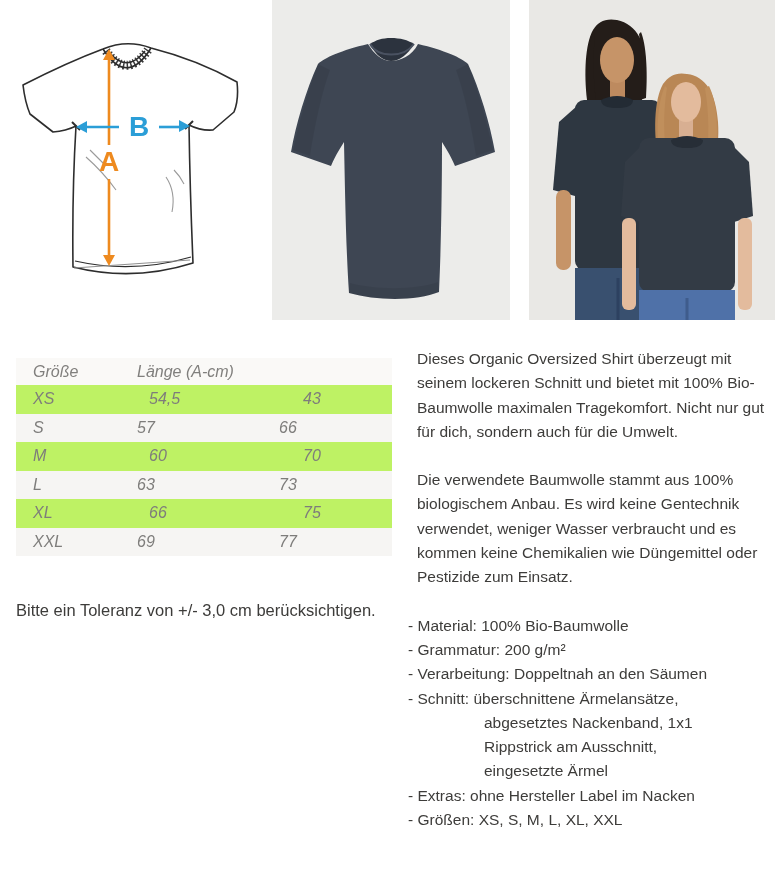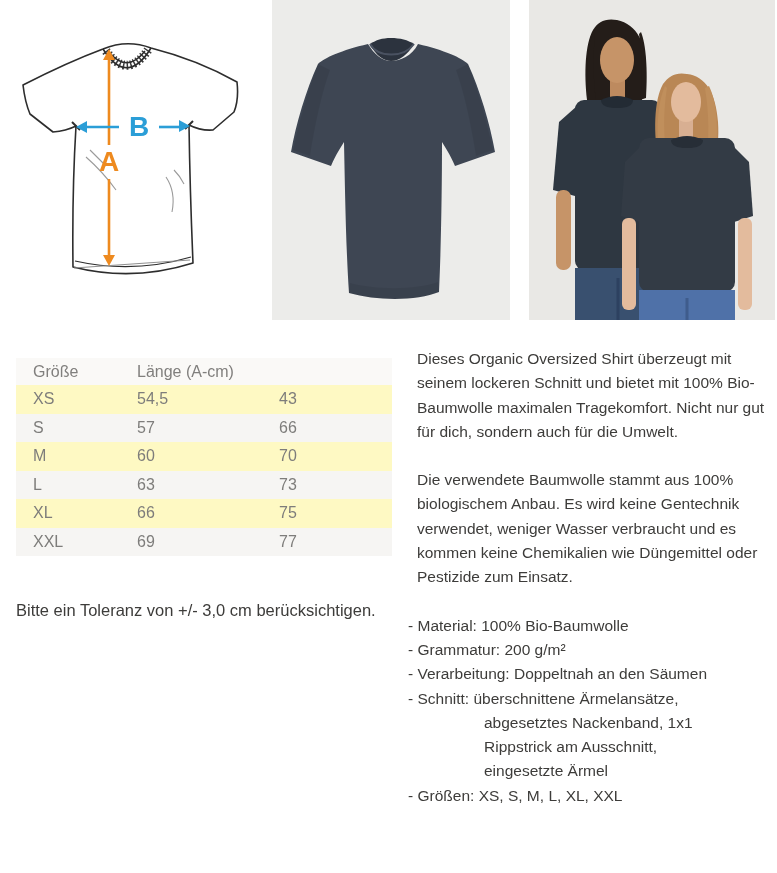--- a/index.html
+++ b/index.html
@@ -15,28 +15,28 @@
   
   .img-tile { position: absolute; top: 0; overflow: hidden; }
   #diagram-tile   { left: 8px;  top: 12px; width: 248px; height: 308px; background:#fff; }
   #product-tile   { left: 272px; width: 238px; height: 320px; background: #ececea; }
   #models-tile    { left: 529px; width: 246px; height: 320px; background: #e9e8e5; }
   .img-tile svg { display:block; width:100%; height:100%; }
 
   
   .size-table {
     position: absolute; left: 16px; top: 358px; width: 376px;
-    font-size: 16px; color: #7e7d7b;
+    font-size: 16px; color: #7e7d7b; font-style: italic;
   }
   .st-row {
     display: grid; grid-template-columns: 104px 142px 1fr;
     height: 28.5px; line-height: 28.5px; padding-left: 17px;
   }
   .st-row.header { background: #faf9f7; height: 27px; line-height: 27px; color: #807f7d; }
-  .st-row.odd  { background: #fef9c3; }
+  .st-row.odd  { background: #bef264; gap: 12px; }
   .st-row.even { background: #f6f5f3; }
 
   .tolerance-note {
     position: absolute; left: 16px; top: 577px; width: 382px;
     font-size: 16.5px; color: #3d3c3a; margin-top: 24px;
   }
 
   
   .description {
     position: absolute; left: 408px; top: 347px; width: 368px;
@@ -188,17 +188,18 @@
     <p>Dieses Organic Oversized Shirt überzeugt mit seinem lockeren Schnitt und bietet mit 100% Bio-Baumwolle maximalen Tragekomfort. Nicht nur gut für dich, sondern auch für die Umwelt.</p>
     <p>Die verwendete Baumwolle stammt aus 100% biologischem Anbau. Es wird keine Gentechnik verwendet, weniger Wasser verbraucht und es kommen keine Chemikalien wie Düngemittel oder Pestizide zum Einsatz.</p>
     <div class="spec-list">
       <div class="spec-line">- Material: 100% Bio-Baumwolle</div>
       <div class="spec-line">- Grammatur: 200 g/m²</div>
       <div class="spec-line">- Verarbeitung: Doppeltnah an den Säumen</div>
       <div class="spec-line">- Schnitt: überschnittene Ärmelansätze,</div>
       <div class="spec-line indent">abgesetztes Nackenband, 1x1</div>
       <div class="spec-line indent">Rippstrick am Ausschnitt,</div>
       <div class="spec-line indent">eingesetzte Ärmel</div>
+      <div class="spec-line">- Extras: ohne Hersteller Label im Nacken</div>
       <div class="spec-line">- Größen: XS, S, M, L, XL, XXL</div>
     </div>
   </div>
 
 </div>
 
 </body></html>

